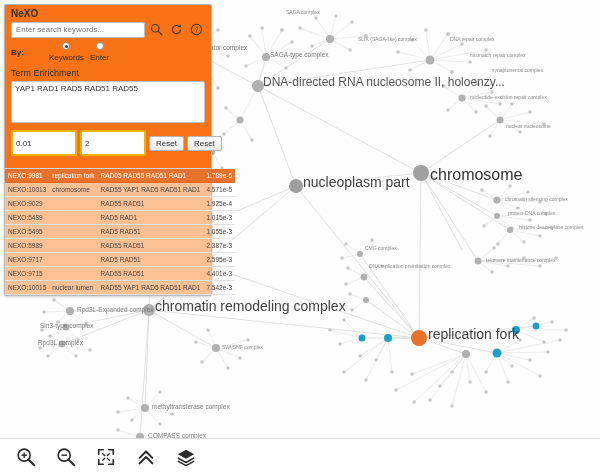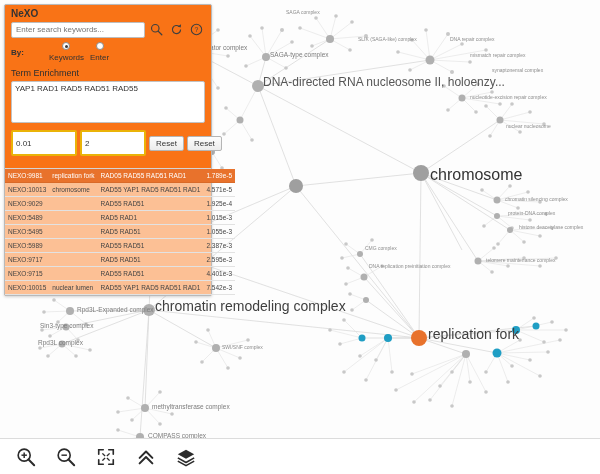--- a/index.html
+++ b/index.html
@@ -511,20 +511,21 @@
     <div class="node-label lbl-sm" style="left:196px; top:44px;">mediator complex</div>
     <div class="node-label lbl-sm" style="left:270px; top:51px;">SAGA-type complex</div>
     <div class="node-label lbl-xs" style="left:286px; top:9px;">SAGA complex</div>
     <div class="node-label lbl-xs" style="left:358px; top:36px;">SLIK (SAGA-like) complex</div>
     <div class="node-label lbl-xs" style="left:450px; top:36px;">DNA repair complex</div>
     <div class="node-label lbl-lg" style="left:263px; top:75px;">DNA-directed RNA nucleosome II, holoenzy...</div>
     <div class="node-label lbl-xs" style="left:470px; top:52px;">mismatch repair complex</div>
     <div class="node-label lbl-xs" style="left:492px; top:67px;">synaptonemal complex</div>
     <div class="node-label lbl-xs" style="left:470px; top:94px;">nucleotide-excision repair complex</div>
     <div class="node-label lbl-xs" style="left:506px; top:123px;">nuclear nucleosome</div>
+    <div class="node-label lbl-xl" style="left:303px; top:174px;">nucleoplasm part</div>
     <div class="node-label lbl-xxl" style="left:430px; top:166px;">chromosome</div>
     <div class="node-label lbl-xs" style="left:505px; top:196px;">chromatin silencing complex</div>
     <div class="node-label lbl-xs" style="left:508px; top:210px;">protein-DNA complex</div>
     <div class="node-label lbl-xs" style="left:519px; top:224px;">histone deacetylase complex</div>
     <div class="node-label lbl-sm" style="left:86px; top:201px;">H4/H2A histone acetyltransferase complex</div>
     <div class="node-label lbl-md" style="left:122px; top:242px;">nuclear chromatin</div>
     <div class="node-label lbl-xs" style="left:365px; top:245px;">CMG complex</div>
     <div class="node-label lbl-xs" style="left:369px; top:263px;">DNA replication preinitiation complex</div>
     <div class="node-label lbl-xs" style="left:486px; top:257px;">telomere maintenance complex</div>
     <div class="node-label lbl-xl" style="left:155px; top:298px;">chromatin remodeling complex</div>

